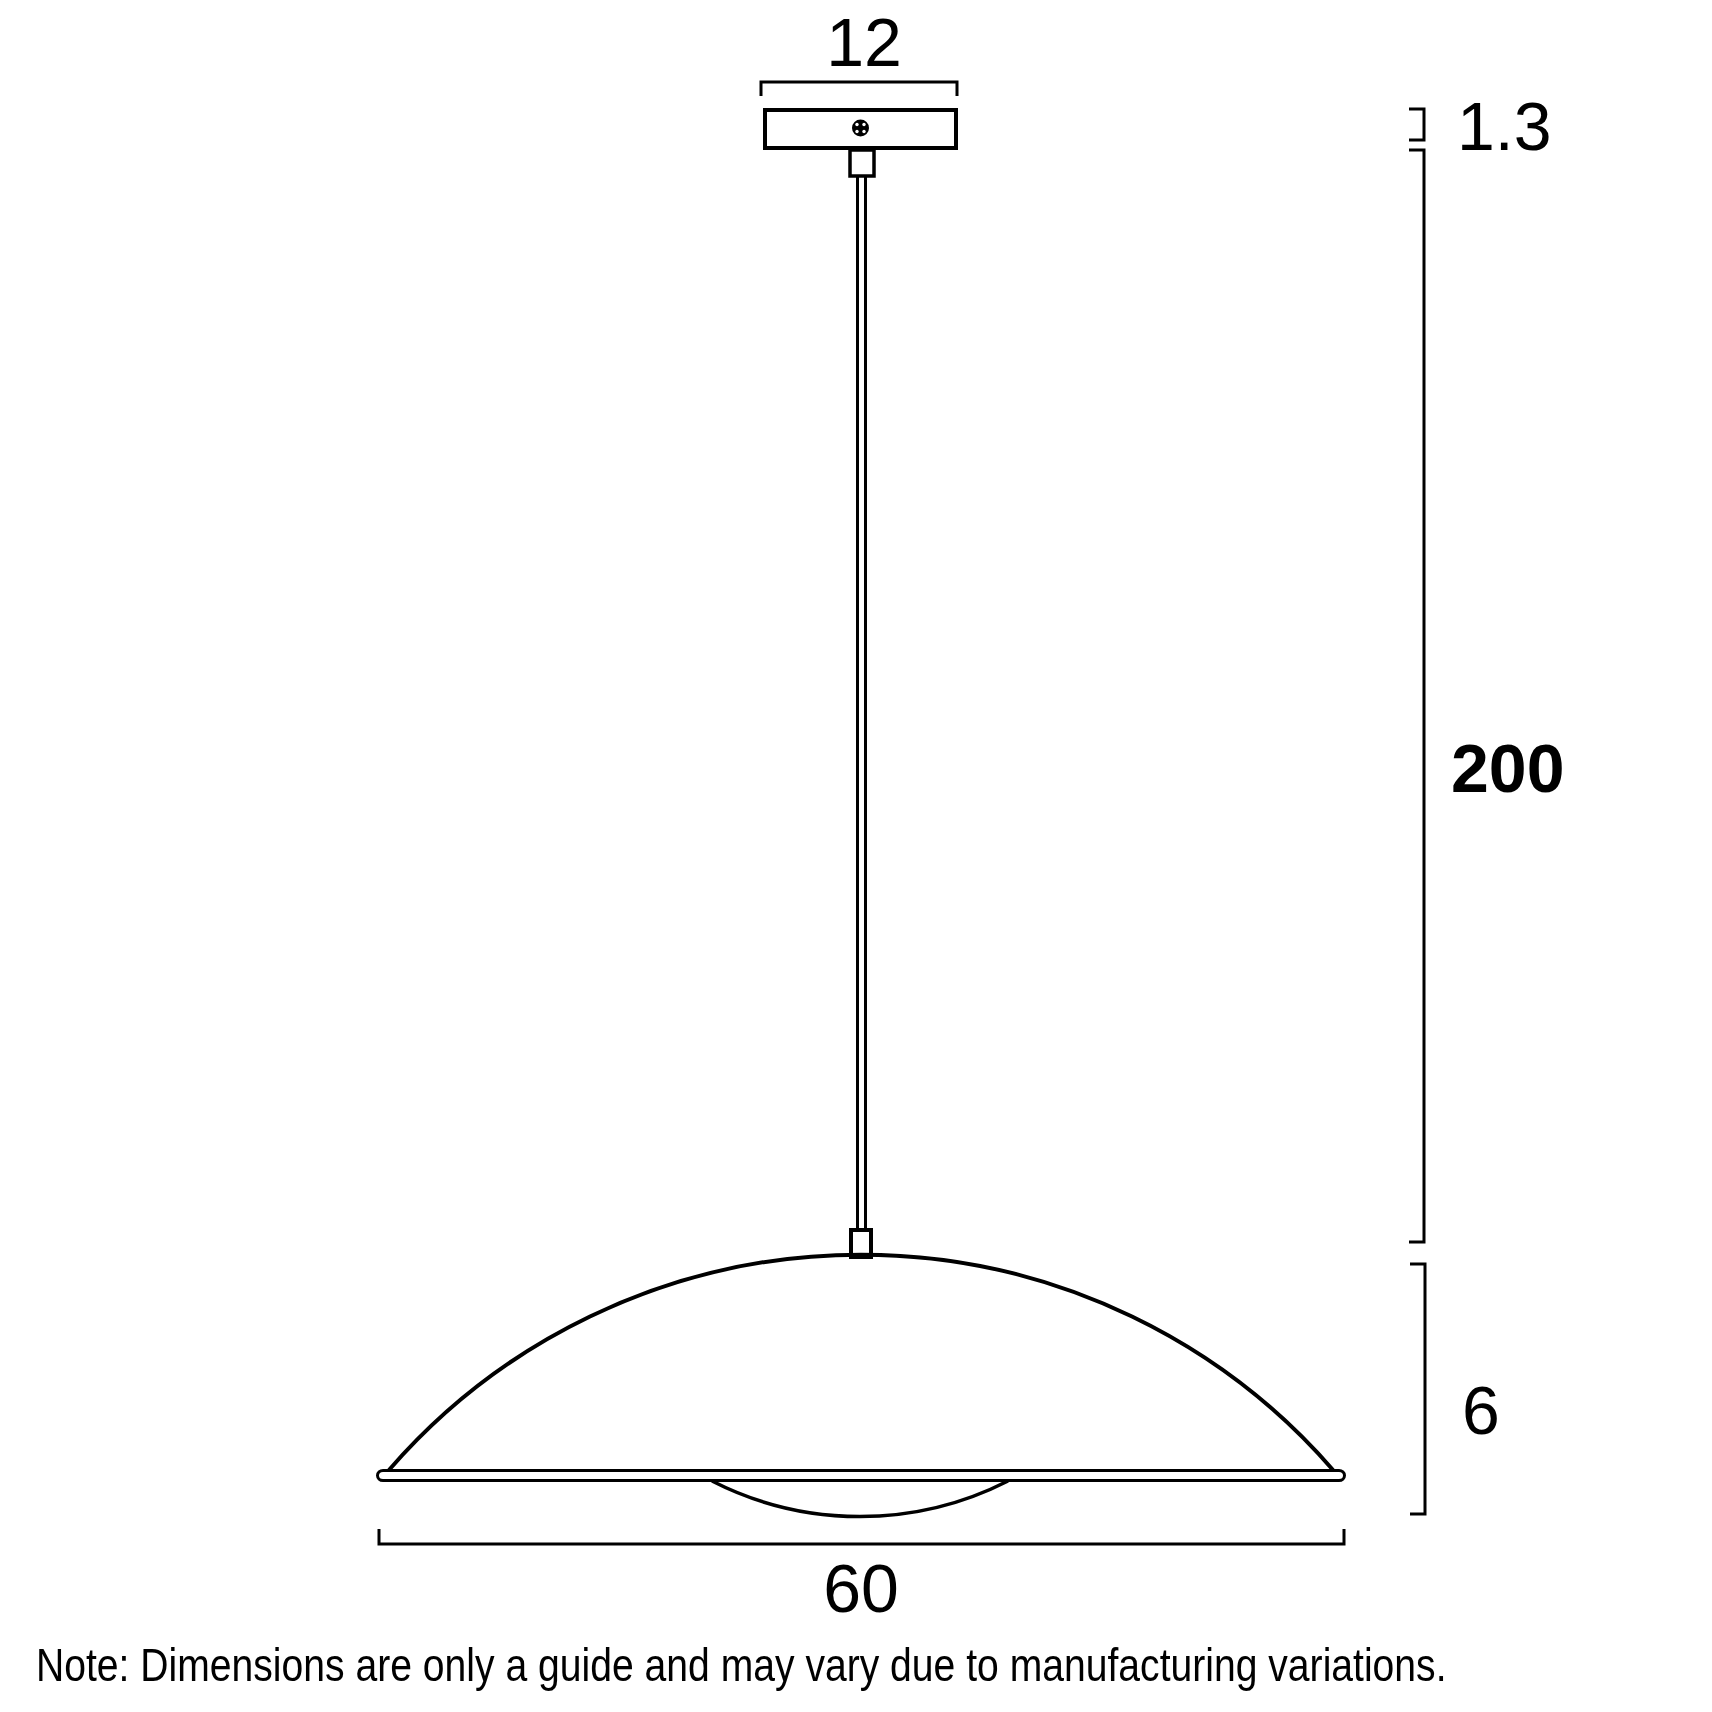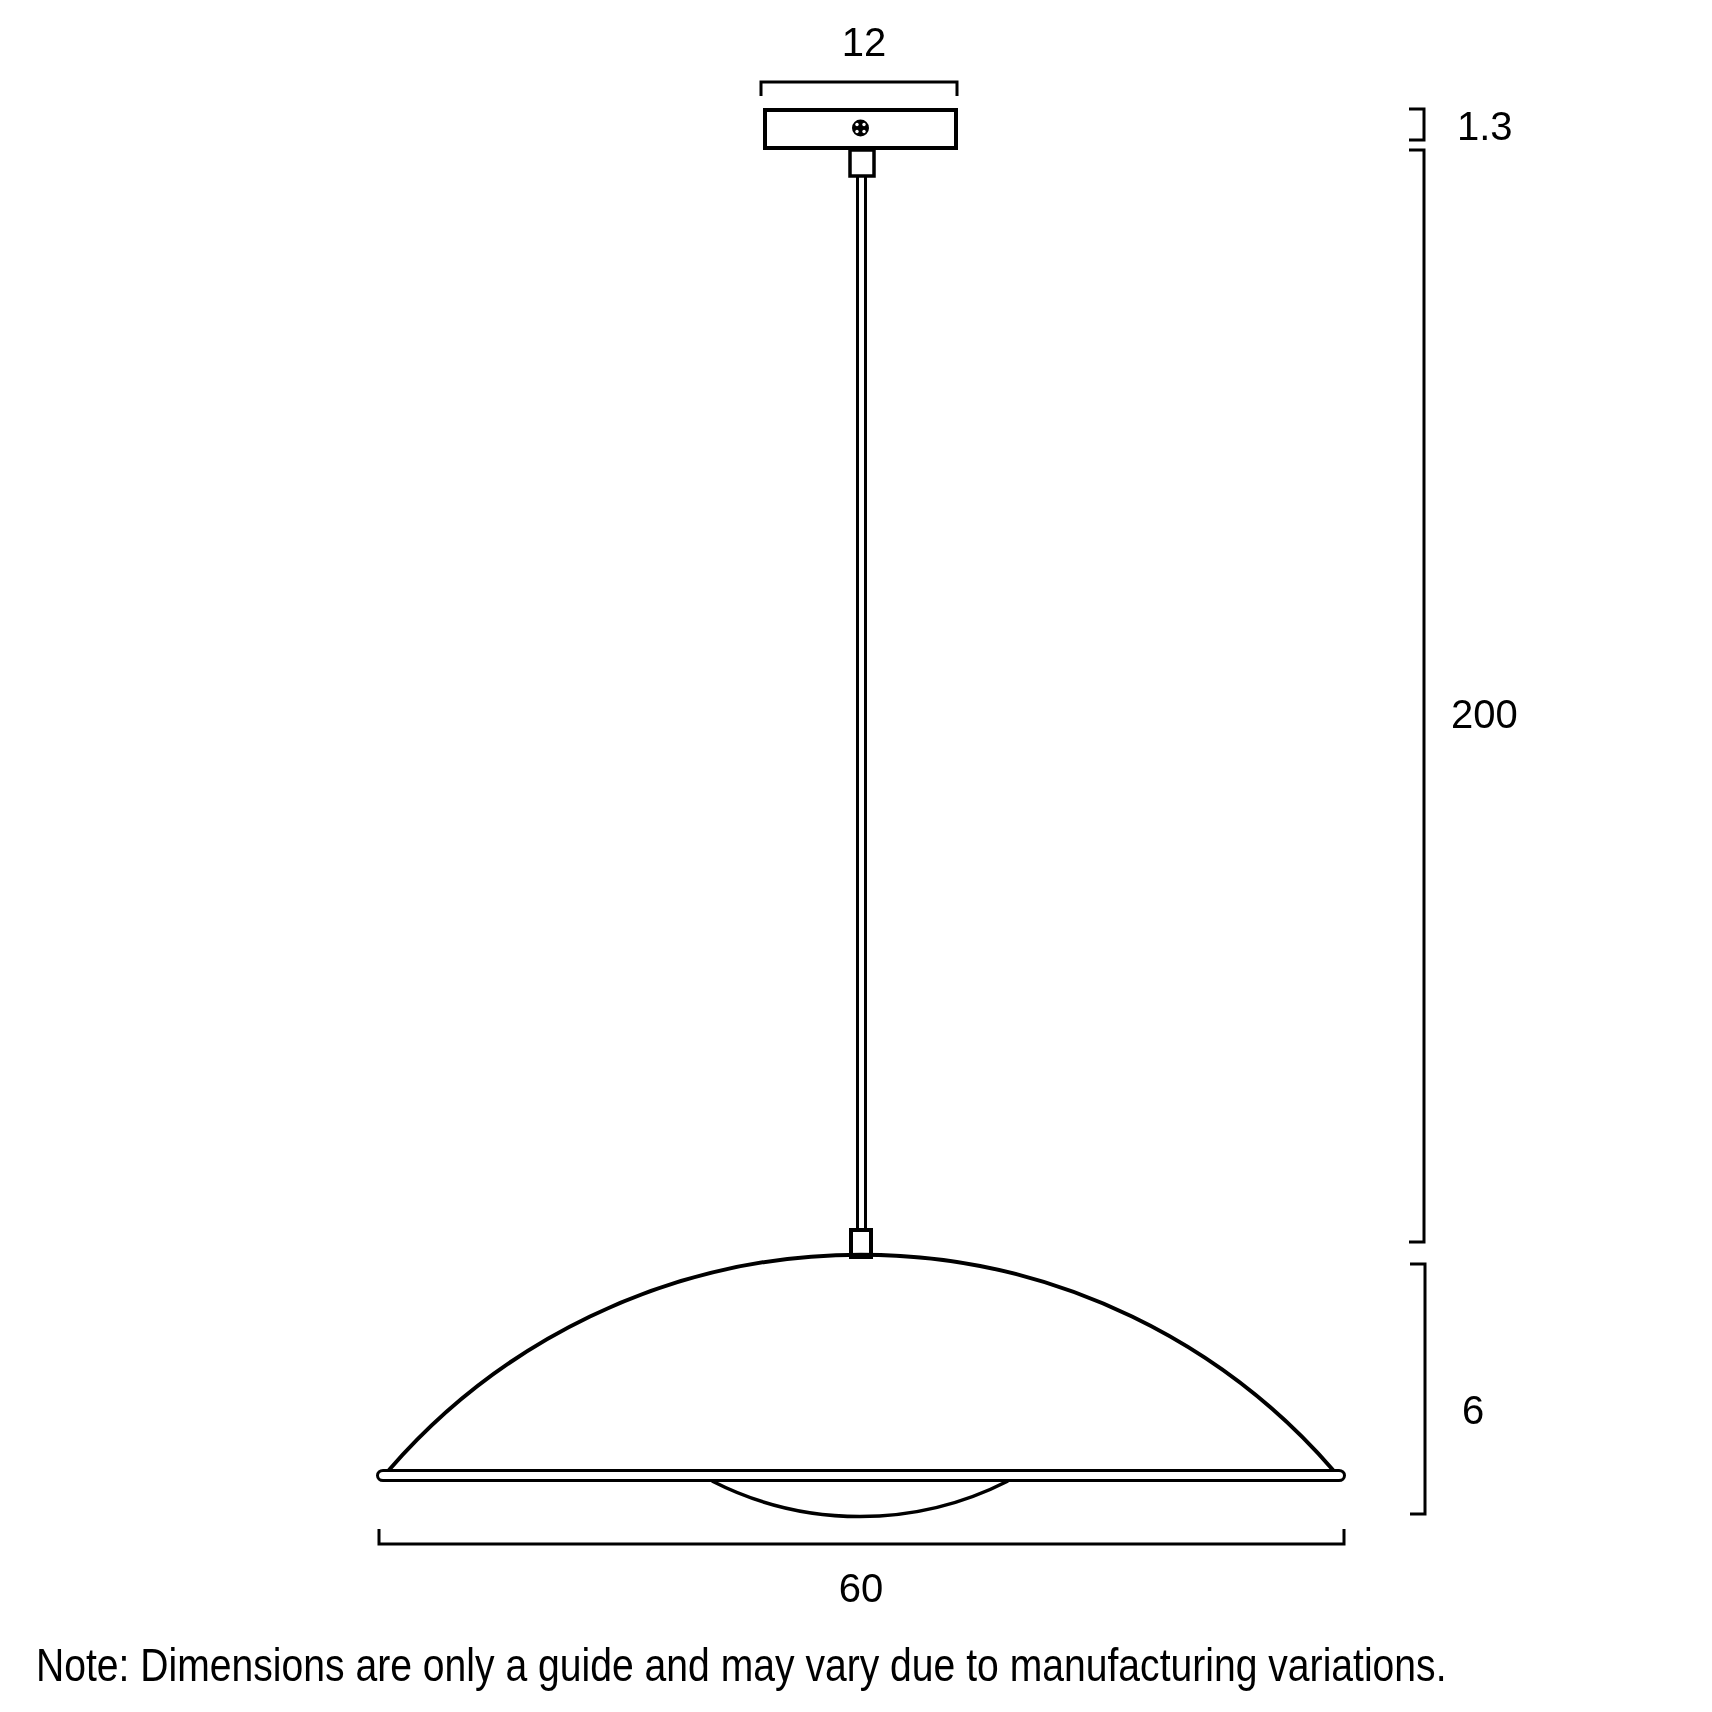--- a/index.html
+++ b/index.html
@@ -17,21 +17,21 @@
     overflow: hidden;
   }
   .drawing-svg {
     position: absolute;
     inset: 0;
     width: 100%;
     height: 100%;
   }
   .dim-label {
     position: absolute;
-    font-size: 40px;
+    font-size: 68px;
     line-height: 60px;
     color: #000000;
     white-space: nowrap;
   }
   .dim-label.centered {
     transform: translateX(-50%);
   }
   .note-label {
     position: absolute;
     left: 36px;
@@ -82,21 +82,21 @@
 
     <path d="M 1409 150 H 1424 V 1242 H 1409" stroke-width="3"></path>
 
     <path d="M 1410 1264 H 1425 V 1514 H 1410" stroke-width="3"></path>
   </svg>
 
   <div class="dim-label centered" style="left:864px; top:12px;">12</div>
 
   <div class="dim-label" style="left:1457px; top:96px;">1.3</div>
 
-  <div class="dim-label" style="left:1451px; top:684px;">200</div>
+  <div class="dim-label" style="left:1451px; top:738px;font-weight:bold;">200</div>
 
   <div class="dim-label" style="left:1462px; top:1380px;">6</div>
 
   <div class="dim-label centered" style="left:861px; top:1558px;text-align:center;">60</div>
 
   <div class="note-label">Note: Dimensions are only a guide and may vary due to manufacturing variations.</div>
 
 </div>
 
 </body></html>

